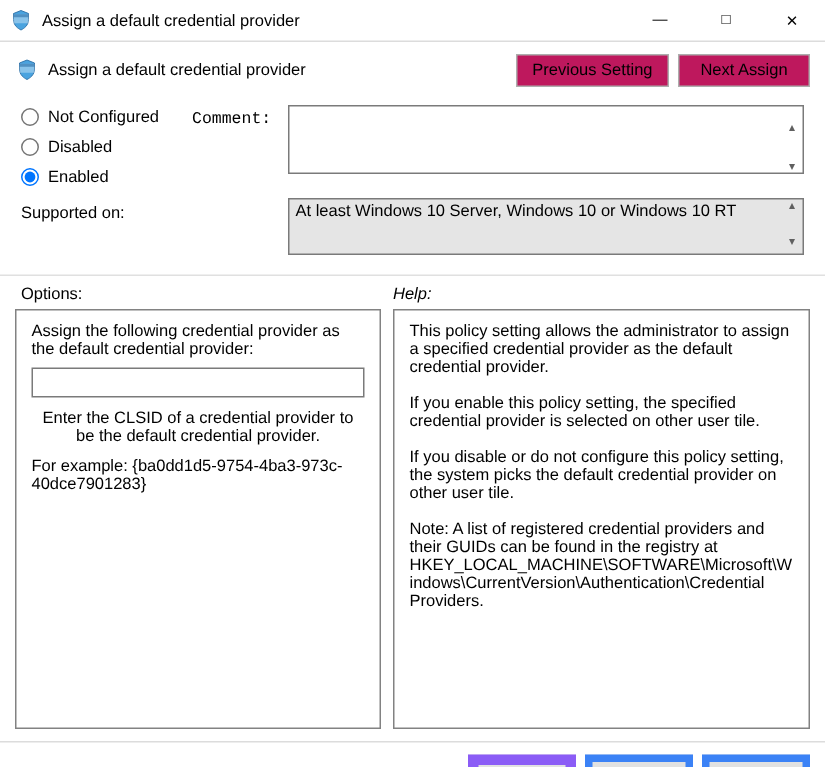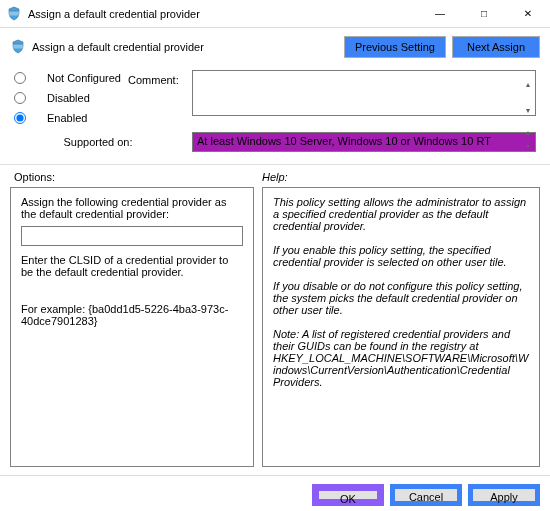--- a/index.html
+++ b/index.html
@@ -11,49 +11,49 @@
     .title-icon { width: 16px; height: 16px; display: inline-flex; align-items: center; justify-content: center; margin-right: 6px; }
     .title-text { flex: 1; }
     .win-controls { display: flex; height: 100%; }
     .win-btn { width: 44px; display: flex; align-items: center; justify-content: center; font-size: 10px; }
 
     
     .header-row { display: flex; align-items: center; padding: 8px 10px 6px 10px; }
     .header-icon { width: 16px; height: 16px; margin-right: 6px; }
     .header-title { flex: 0 0 auto; }
     .header-spacer { flex: 1; }
-    .nav-btn { min-width: 88px; height: 22px; background: #3b82f6; border: 1px solid #adadad; margin-left: 6px; padding: 2px 10px; }
+    .nav-btn { min-width: 88px; height: 22px; background: #be185d; border: 1px solid #adadad; margin-left: 6px; padding: 2px 10px; }
 
     
     .config-area { padding: 6px 14px 10px 14px; border-bottom: 1px solid #e0e0e0; }
     .config-grid { display: grid; grid-template-columns: 110px 60px 1fr; grid-template-rows: auto auto auto; column-gap: 4px; }
     .radio-col { grid-column: 1; display: flex; flex-direction: column; gap: 8px; padding-top: 2px; }
-    .radio-label { display: flex; align-items: flex-end; gap: 21px; white-space: nowrap; }
+    .radio-label { display: flex; align-items: flex-end; gap: 6px; white-space: nowrap; }
     input[type="radio"] { margin: 0; width: 12px; height: 12px; }
-    .comment-label { grid-column: 2; grid-row: 1; padding-top: 4px; }
+    .comment-label { grid-column: 2; grid-row: 1; padding-top: 4px; font-family: Liberation Mono, monospace; }
     .comment-field { grid-column: 3; grid-row: 1 / span 2; }
     textarea.comment { width: 100%; height: 46px; resize: none; border: 1px solid #7a7a7a; padding: 2px 4px; font-family: inherit; font-size: 11px; }
-    .supported-label { grid-column: 1 / span 2; grid-row: 3; text-align: center; padding-top: 12px; padding-right: 6px; }
+    .supported-label { grid-column: 1 / span 2; grid-row: 3; text-align: left; padding-top: 12px; padding-right: 6px; }
     .supported-field { grid-column: 3; grid-row: 3; padding-top: 8px; }
-    textarea.supported { width: 100%; height: 20px; resize: none; border: 1px solid #7a7a7a; padding: 2px 4px; font-family: inherit; font-size: 11px; overflow: hidden; background: #a21caf; color: #000; }
+    textarea.supported { width: 100%; height: 38px; resize: none; border: 1px solid #7a7a7a; padding: 2px 4px; font-family: inherit; font-size: 11px; overflow: hidden; background: #e5e5e5; color: #000; }
     .spinwrap { position: relative; }
     .spinners { position: absolute; right: 1px; top: 1px; bottom: 1px; width: 14px; display: flex; flex-direction: column; }
     .spin { flex: 1; display: flex; align-items: center; justify-content: center; font-size: 8px; color: #606060; }
 
     
     .panels-header { display: flex; padding: 6px 14px 4px 14px; align-items: center; }
     .panels-header .left { width: 248px; }
     .panels-header .right { flex: 1; font-style: italic; }
     .panels { display: flex; padding: 0 10px 8px 10px; gap: 8px; }
     .panel { border: 1px solid #828282; background: #fff; height: 280px; padding: 8px 10px; overflow: hidden; }
     .panel.options { width: 244px; flex: 0 0 244px; }
-    .panel.help { flex: 1; font-style: italic; }
+    .panel.help { flex: 1; }
     .options-text { margin-bottom: 6px; }
     .options-input { width: 100%; height: 20px; border: 1px solid #7a7a7a; padding: 1px 3px; margin-bottom: 8px; }
-    .options-hint { margin-bottom: 25px; }
+    .options-hint { margin-bottom: 8px; text-align: center; }
     .help-text { white-space: pre-wrap; word-wrap: break-word; }
 
     
     .bottom-bar { display: flex; justify-content: flex-end; padding: 8px 10px 10px; gap: 6px; border-top: 1px solid #dcdcdc; }
     .bottom-bar button { min-width: 72px; height: 22px; background: #e1e1e1; border: 5px solid #3b82f6; padding: 2px 10px; }
     .bottom-bar button.default { border: 7px solid #8b5cf6; }
 
     .shield-svg { width: 16px; height: 16px; }
   </style>
 </head>
@@ -129,21 +129,21 @@
 <div class="panels-header">
   <div class="left">Options:</div>
   <div class="right">Help:</div>
 </div>
 
 <div class="panels">
   <div class="panel options">
     <div class="options-text">Assign the following credential provider as the default credential provider:</div>
     <input class="options-input" type="text" value="" style="">
     <div class="options-hint">Enter the CLSID of a credential provider to be the default  credential  provider.</div>
-    <div>For example: {ba0dd1d5-5226-4ba3-973c-40dce7901283}</div>
+    <div>For example: {ba0dd1d5-9754-4ba3-973c-40dce7901283}</div>
   </div>
   <div class="panel help">
     <div class="help-text">This policy setting allows the administrator to assign a specified credential provider as the default credential provider.
 
 If you enable this policy setting, the specified credential provider is selected on other user tile.
 
 If you disable or do not configure this policy setting, the system picks the default credential provider on other user tile.
 
 Note: A list of registered credential providers and their GUIDs can be found in the registry at HKEY_LOCAL_MACHINE\SOFTWARE\Microsoft\Windows\CurrentVersion\Authentication\Credential Providers.</div>
   </div>

